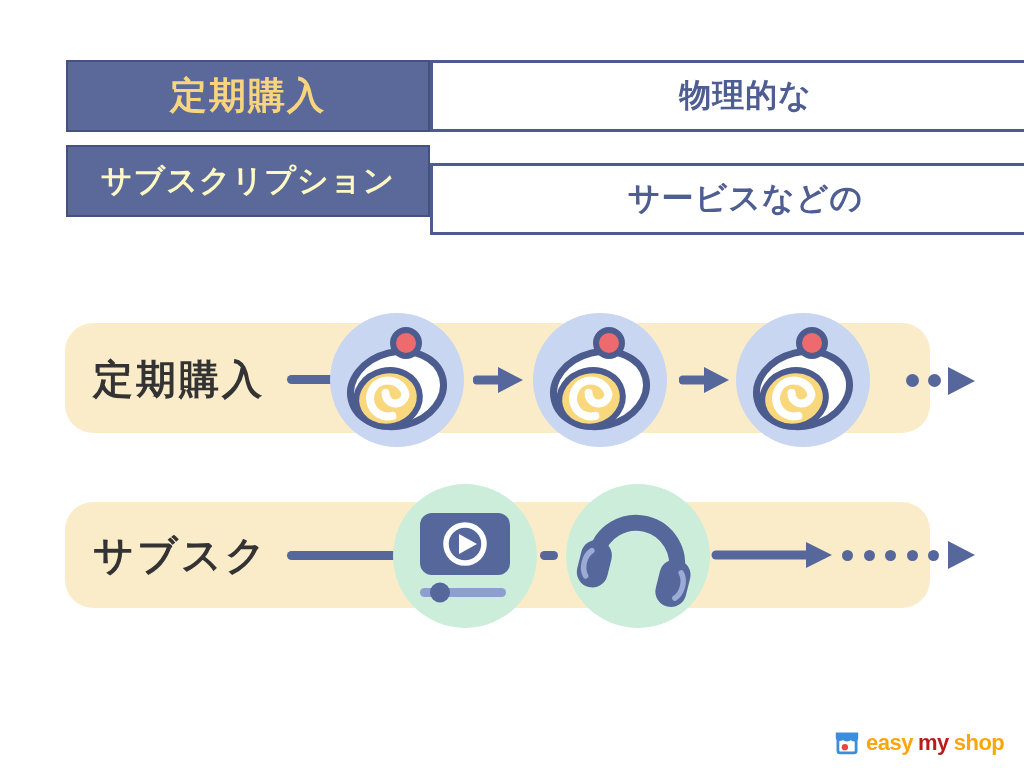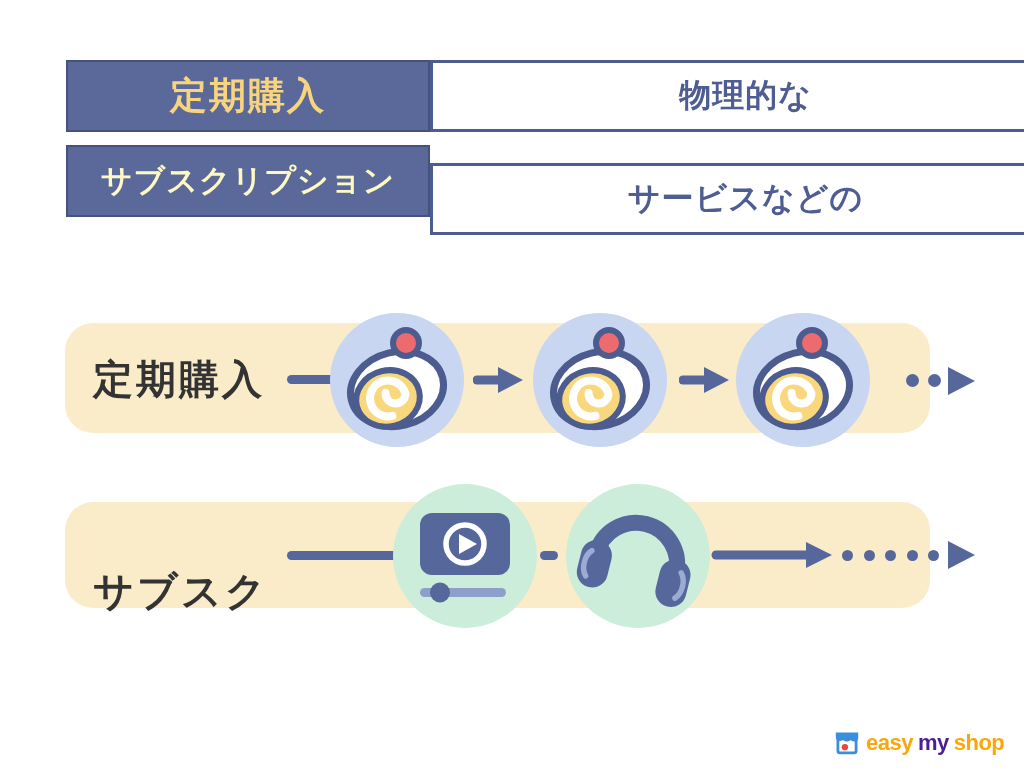--- a/index.html
+++ b/index.html
@@ -39,21 +39,21 @@
   .circle{position:absolute;border-radius:50%;}
   .c-blue{background:#C8D6F1;width:134px;height:134px;}
   .c-green{background:#CBEDDA;width:144px;height:144px;}
   .dot{position:absolute;background:#56679B;border-radius:50%;}
   svg{display:block;}
 
   
   .logo{position:absolute;left:833px;top:726px;display:flex;align-items:center;gap:5px;}
   .logo-word{font-weight:800;font-size:22px;letter-spacing:-0.5px;line-height:34px;}
   .w-easy,.w-shop{color:#F9A70B;}
-  .w-my{color:#4c1d95;}
+  .w-my{color:#b91c1c;}
 </style>
 </head>
 <body>
 
 <div id="canvas">
 
   <div class="term-cell term-yellow" style="top:60px;">
     <span>定期購入</span>
   </div>
   <div class="desc-cell" style="top:60px;">
@@ -114,21 +114,21 @@
     </svg>
   </div>
 
   <div class="dot" style="left:906px;top:374px;width:13px;height:13px;"></div>
   <div class="dot" style="left:928px;top:374px;width:13px;height:13px;"></div>
   <svg class="abs" style="left:948px;top:367px;" width="27" height="28" viewBox="0 0 27 28">
     <polygon points="0,0 0,28 27,14" fill="#56679B"></polygon>
   </svg>
 
   <div class="band" style="top:502px;height:106px;"></div>
-  <div class="flow-label" style="top:533px;margin-top:36px;">サブスク</div>
+  <div class="flow-label" style="top:533px;">サブスク</div>
   <div class="nline" style="left:287px;top:551px;width:110px;"></div>
   <div class="nline" style="left:540px;top:551px;width:18px;"></div>
 
   <div class="circle c-green" style="left:393px;top:484px;">
     <svg width="144" height="144" viewBox="0 0 144 144">
       <rect x="27" y="29" width="90" height="62" rx="12" fill="#56679B"></rect>
       <circle cx="72" cy="60" r="19" fill="none" stroke="#ffffff" stroke-width="5.5"></circle>
       <path d="M 66,50 L 66,70 L 84,60 Z" fill="#ffffff"></path>
       <rect x="27" y="104" width="86" height="9" rx="4.5" fill="#8F9FCB"></rect>
       <circle cx="47" cy="108.5" r="10" fill="#56679B"></circle>

